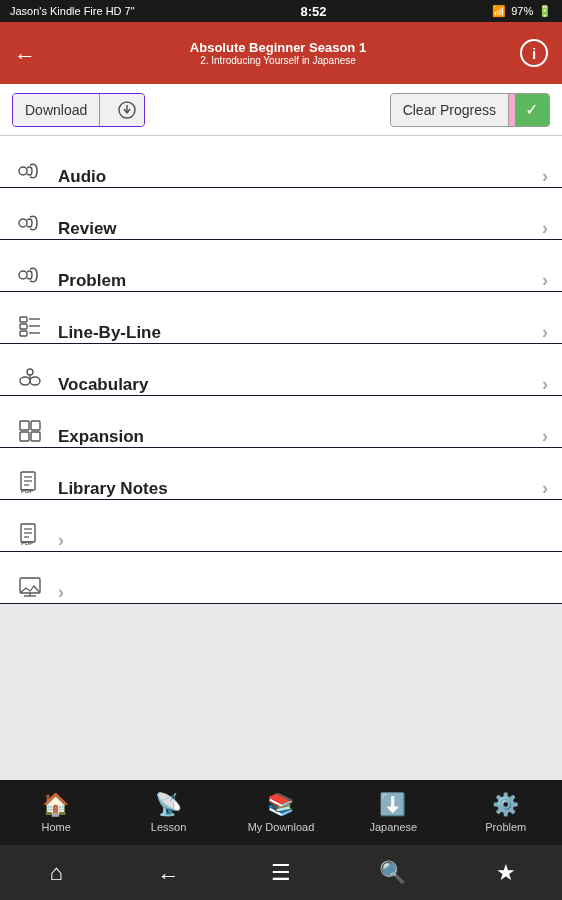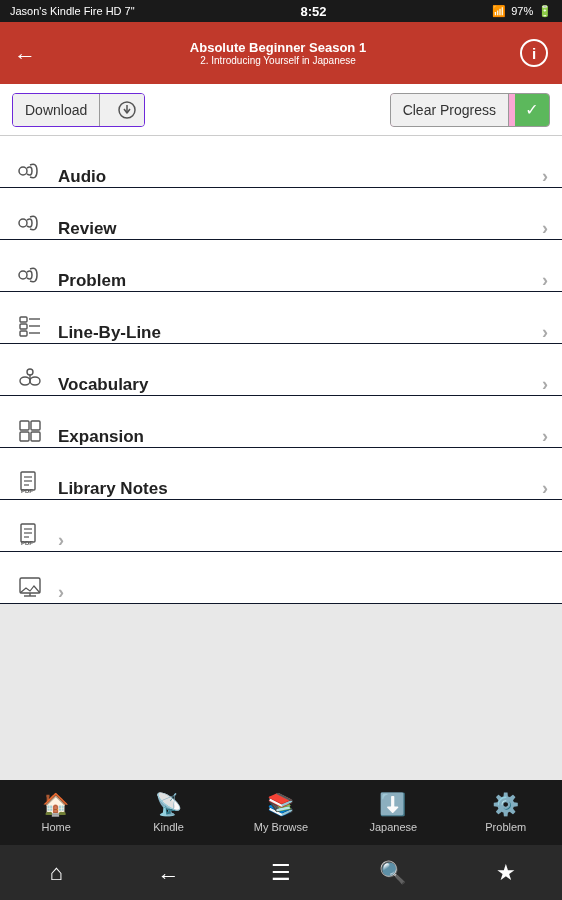--- a/index.html
+++ b/index.html
@@ -401,25 +401,25 @@
 
 <div class="empty-area"></div>
 
 <div class="bottom-nav">
   <div class="nav-item">
     <span class="nav-item-icon">🏠</span>
     <span class="nav-item-label">Home</span>
   </div>
   <div class="nav-item">
     <span class="nav-item-icon">📡</span>
-    <span class="nav-item-label">Kindle</span>
+    <span class="nav-item-label">Lesson</span>
   </div>
   <div class="nav-item">
     <span class="nav-item-icon">📚</span>
-    <span class="nav-item-label">My Browse</span>
+    <span class="nav-item-label">My Download</span>
   </div>
   <div class="nav-item">
     <span class="nav-item-icon">⬇️</span>
     <span class="nav-item-label">Japanese</span>
   </div>
   <div class="nav-item">
     <span class="nav-item-icon">⚙️</span>
     <span class="nav-item-label">Problem</span>
   </div>
 </div>

